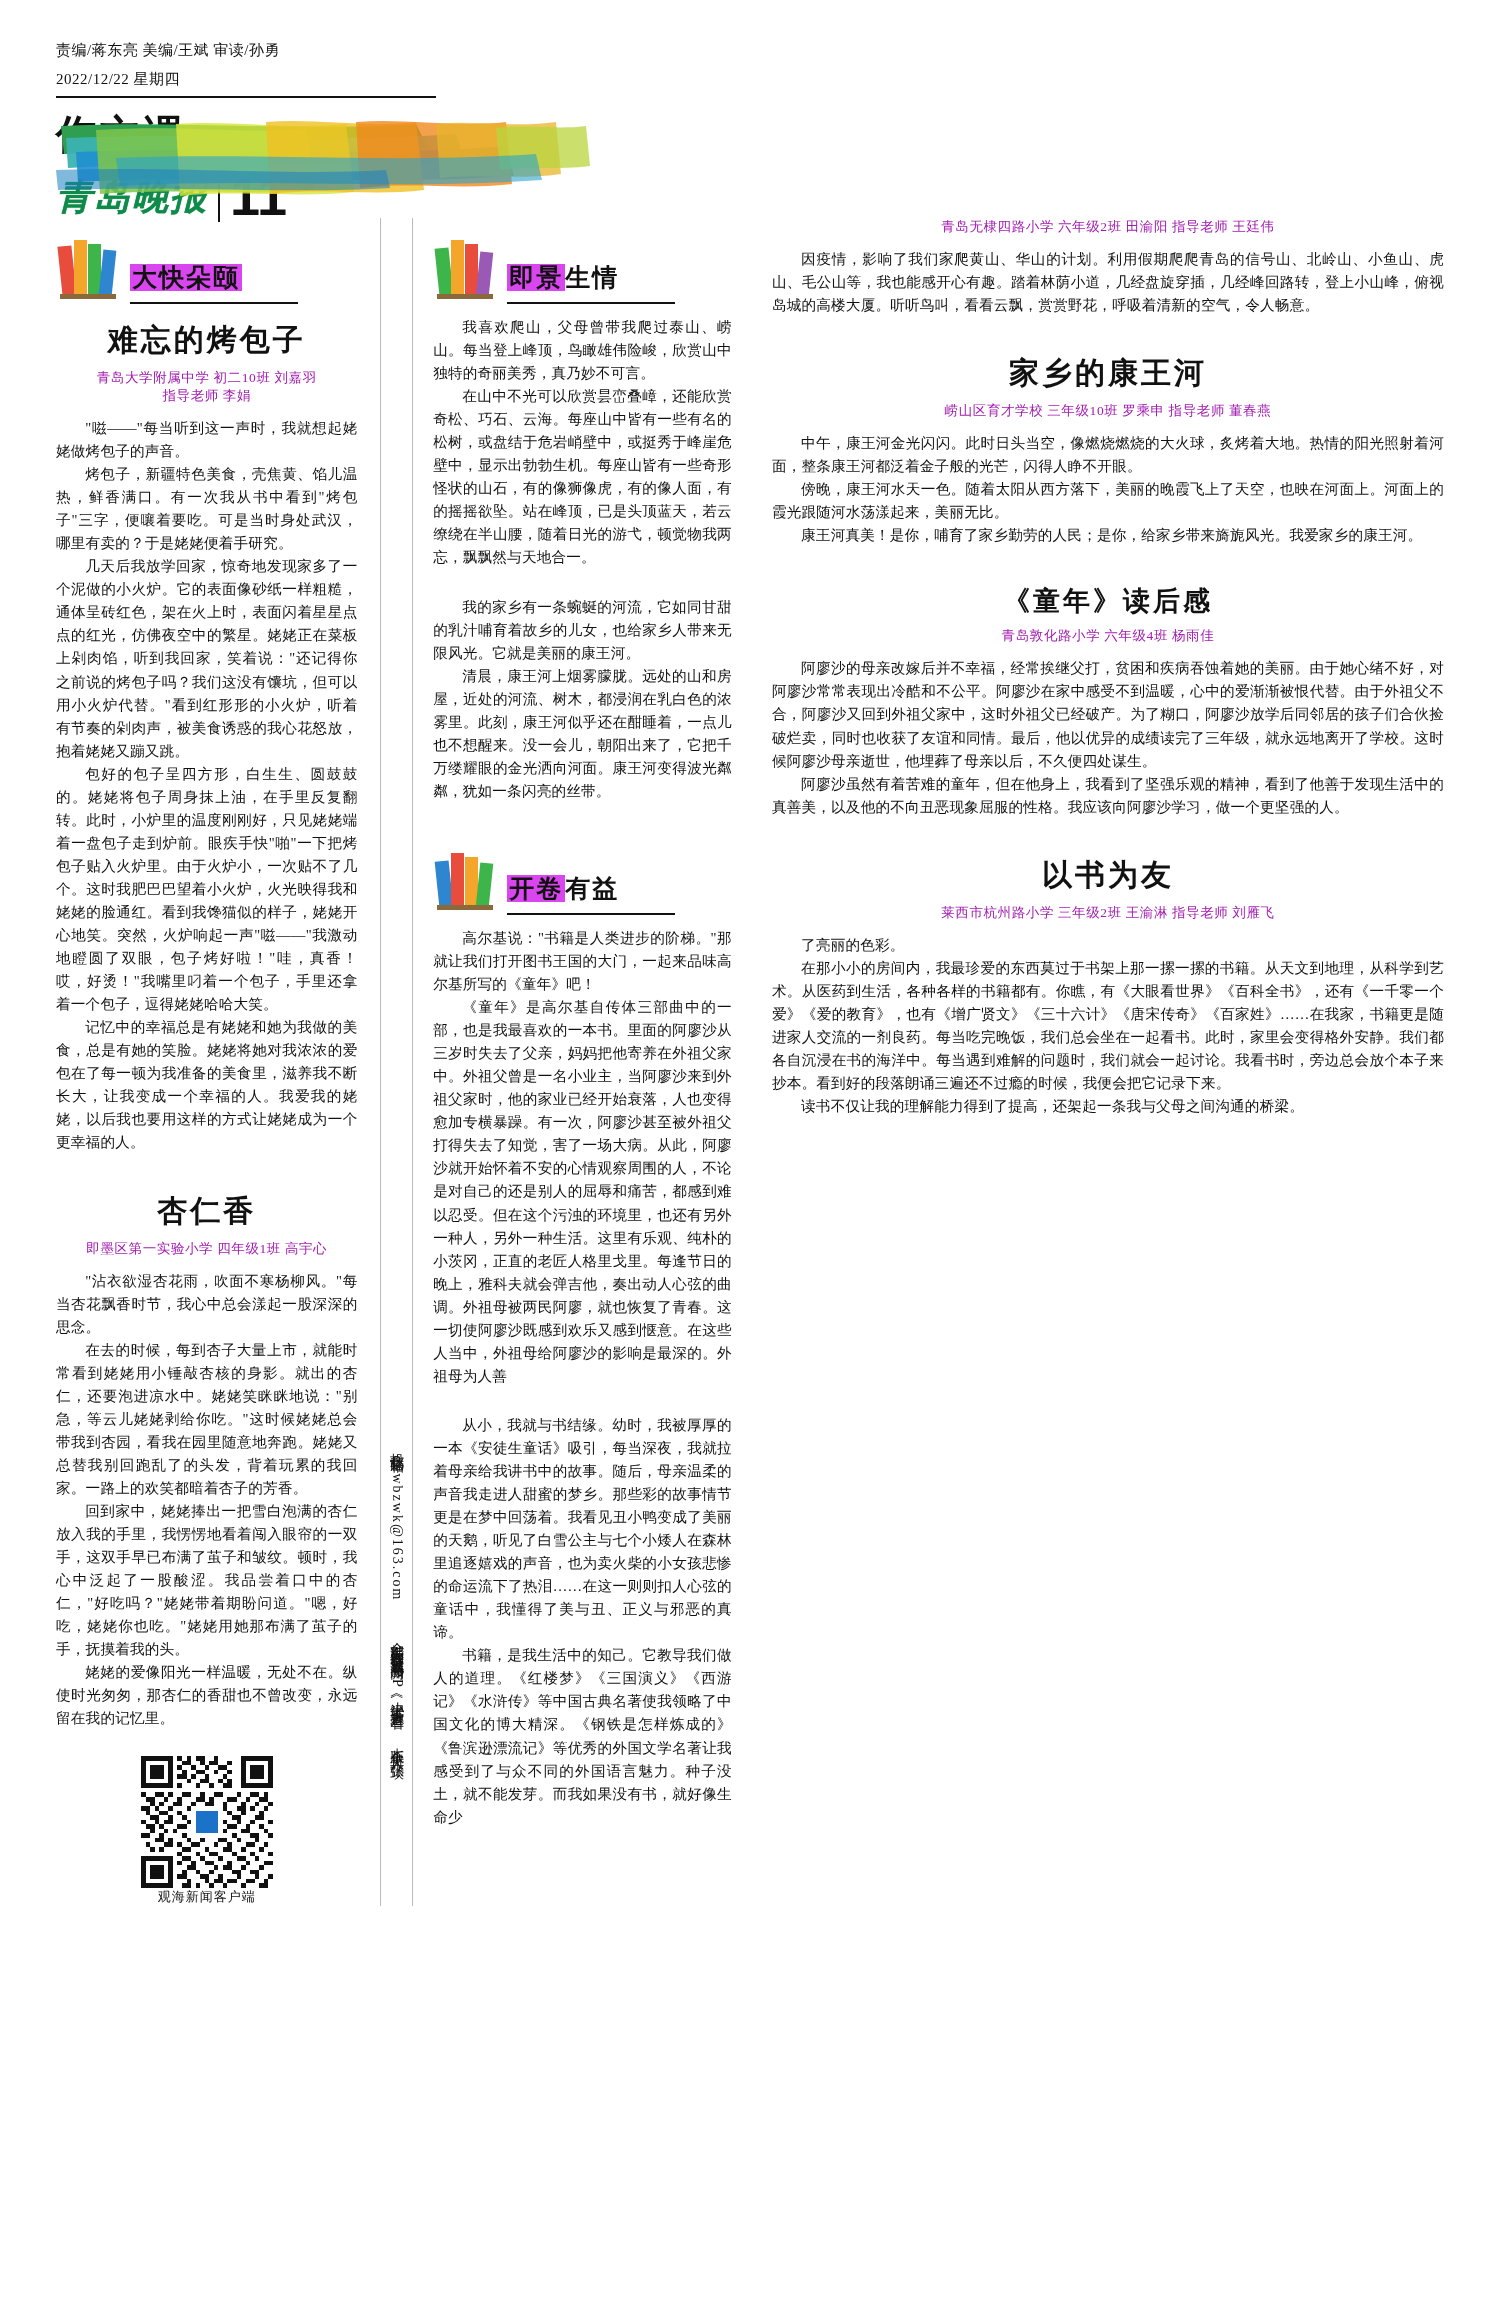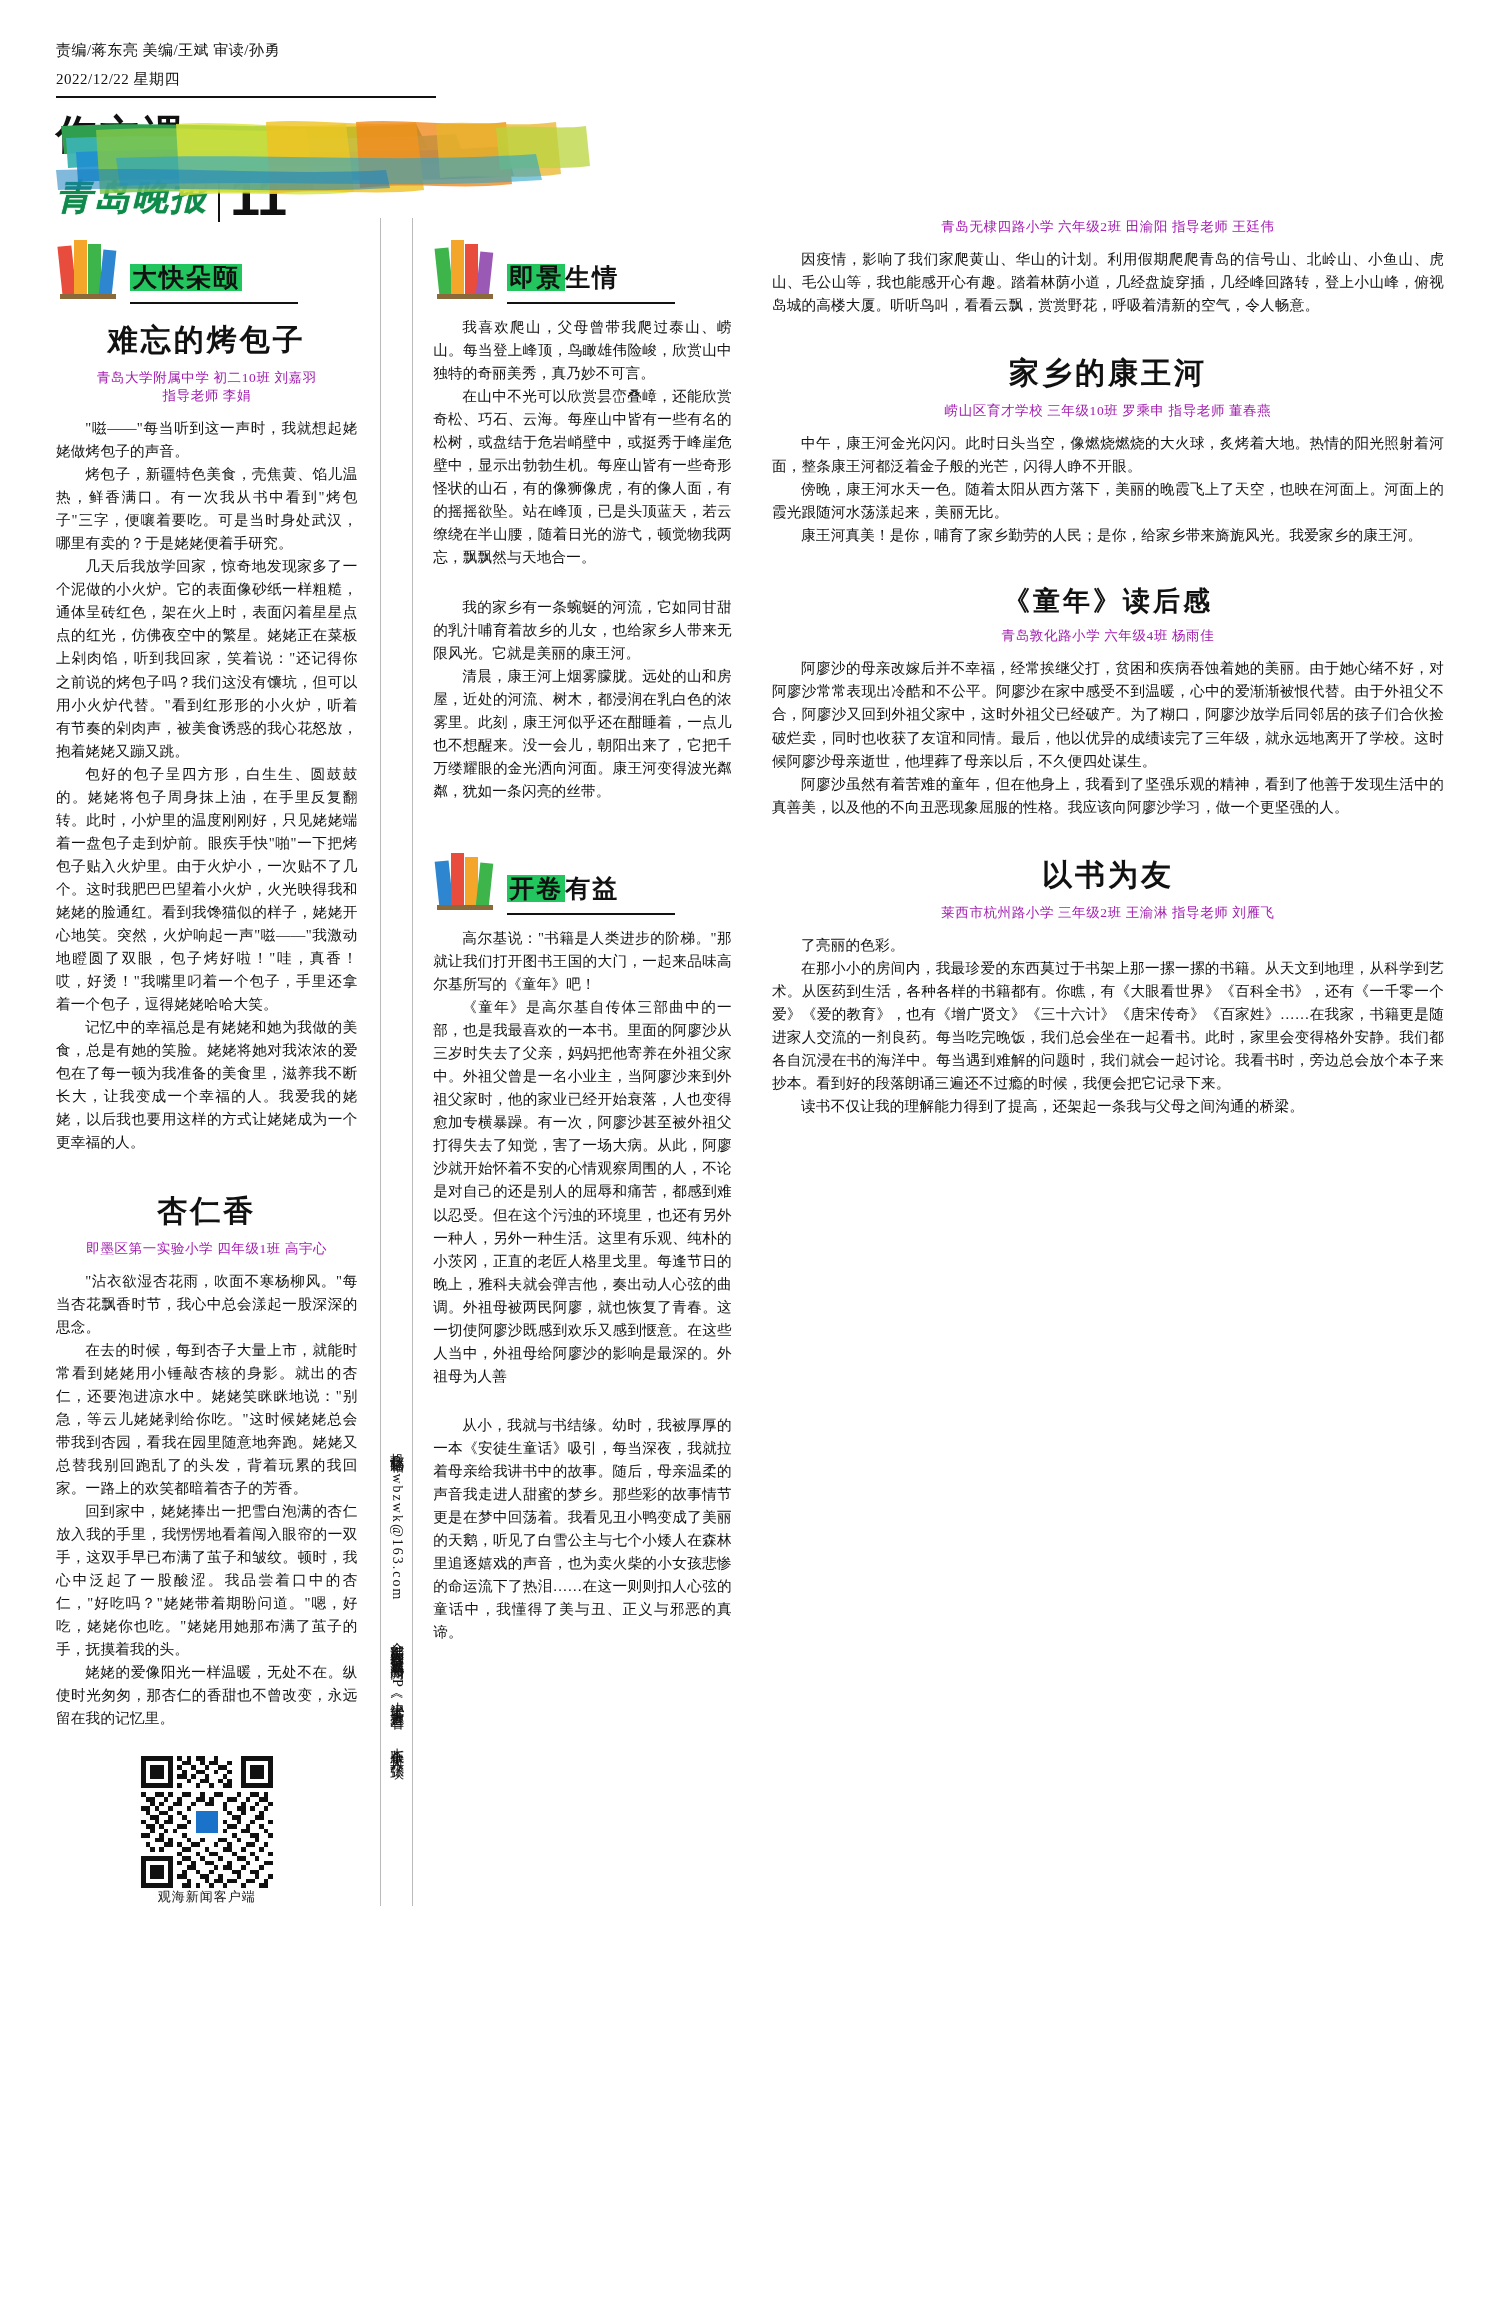--- a/index.html
+++ b/index.html
@@ -101,21 +101,21 @@
   .sec-title{
     position:absolute;
     left:74px;
     bottom:16px;
     font-size:25px;
     font-weight:700;
     letter-spacing:2px;
     white-space:nowrap;
   }
   .sec-title .hl{
-    background:#22c55e;
+    background:#d946ef;
     padding:0 2px;
   }
   .sec-underline{
     position:absolute;
     left:74px;
     bottom:6px;
     width:168px;
     border-top:2px solid #111;
   }
   .books{
@@ -522,20 +522,21 @@
 
       <div class="body-text">
         <p>高尔基说："书籍是人类进步的阶梯。"那就让我们打开图书王国的大门，一起来品味高尔基所写的《童年》吧！</p>
         <p>《童年》是高尔基自传体三部曲中的一部，也是我最喜欢的一本书。里面的阿廖沙从三岁时失去了父亲，妈妈把他寄养在外祖父家中。外祖父曾是一名小业主，当阿廖沙来到外祖父家时，他的家业已经开始衰落，人也变得愈加专横暴躁。有一次，阿廖沙甚至被外祖父打得失去了知觉，害了一场大病。从此，阿廖沙就开始怀着不安的心情观察周围的人，不论是对自己的还是别人的屈辱和痛苦，都感到难以忍受。但在这个污浊的环境里，也还有另外一种人，另外一种生活。这里有乐观、纯朴的小茨冈，正直的老匠人格里戈里。每逢节日的晚上，雅科夫就会弹吉他，奏出动人心弦的曲调。外祖母被两民阿廖，就也恢复了青春。这一切使阿廖沙既感到欢乐又感到惬意。在这些人当中，外祖母给阿廖沙的影响是最深的。外祖母为人善</p>
       </div>
 
       <div class="spacer-26"></div>
 
       <div class="body-text">
         <p>从小，我就与书结缘。幼时，我被厚厚的一本《安徒生童话》吸引，每当深夜，我就拉着母亲给我讲书中的故事。随后，母亲温柔的声音我走进人甜蜜的梦乡。那些彩的故事情节更是在梦中回荡着。我看见丑小鸭变成了美丽的天鹅，听见了白雪公主与七个小矮人在森林里追逐嬉戏的声音，也为卖火柴的小女孩悲惨的命运流下了热泪……在这一则则扣人心弦的童话中，我懂得了美与丑、正义与邪恶的真谛。</p>
+        <p>书籍，是我生活中的知己。它教导我们做人的道理。《红楼梦》《三国演义》《西游记》《水浒传》等中国古典名著使我领略了中国文化的博大精深。《钢铁是怎样炼成的》《鲁滨逊漂流记》等优秀的外国文学名著让我感受到了与众不同的外国语言魅力。种子没土，就不能发芽。而我如果没有书，就好像生命少</p>
       </div>
 
     </div>
 
     <div style="width:740px;box-sizing:border-box;padding-left:20px;">
 
       <div>
         <div class="byline">青岛无棣四路小学 六年级2班 田渝阳 指导老师 王廷伟</div>
         <div class="body-text">
           <p>因疫情，影响了我们家爬黄山、华山的计划。利用假期爬爬青岛的信号山、北岭山、小鱼山、虎山、毛公山等，我也能感开心有趣。踏着林荫小道，几经盘旋穿插，几经峰回路转，登上小山峰，俯视岛城的高楼大厦。听听鸟叫，看看云飘，赏赏野花，呼吸着清新的空气，令人畅意。</p>

